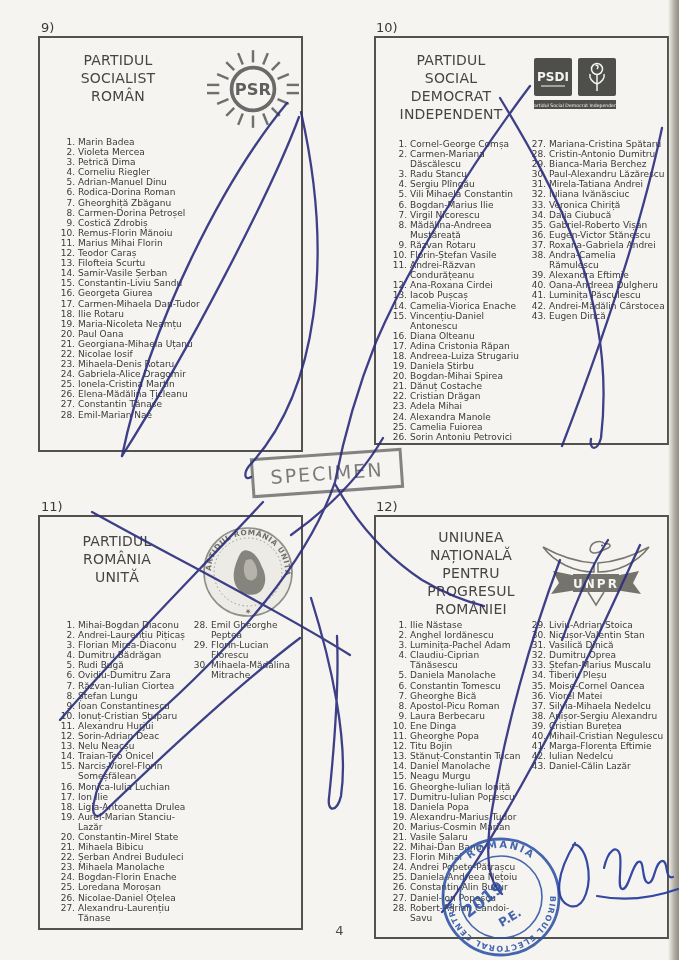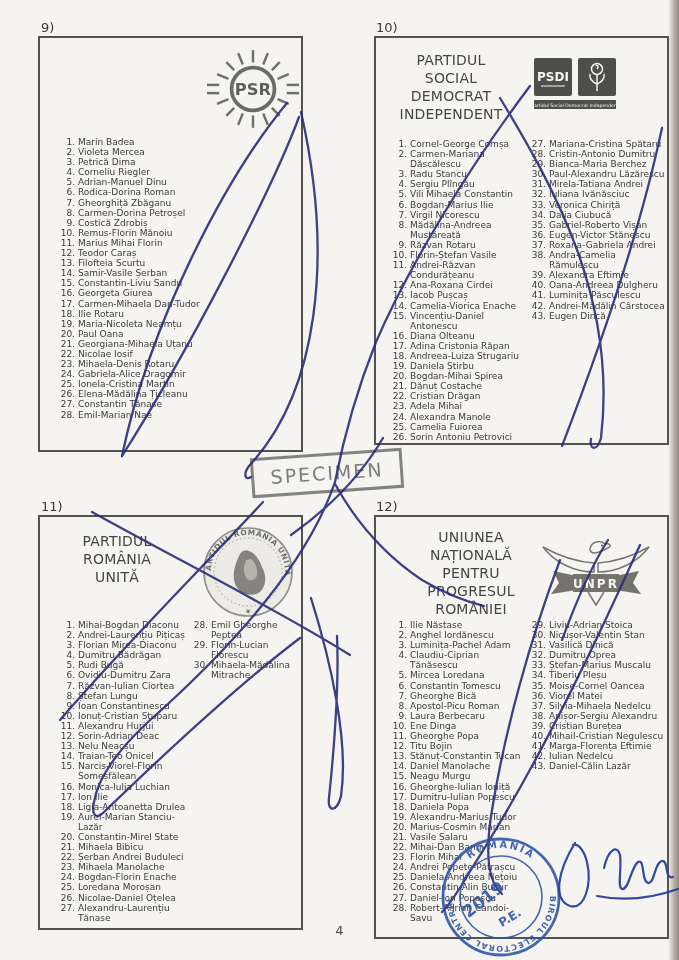--- a/index.html
+++ b/index.html
@@ -29,20 +29,21 @@
 <body>
 
 <div class="page">
 
   <div class="pos-label" style="left:41px;top:20px;">9)</div>
   <div class="pos-label" style="left:376px;top:20px;">10)</div>
   <div class="pos-label" style="left:41px;top:499px;">11)</div>
   <div class="pos-label" style="left:376px;top:499px;">12)</div>
 
   <div class="party-box" style="left:38px;top:36px;width:261px;height:412px;">
+    <div class="party-title" style="left:18px;top:14px;width:120px;">PARTIDUL SOCIALIST ROMÂN</div>
     <svg class="logo" style="left:166px;top:4px;" width="94" height="94" viewBox="0 0 92 92">
       <g stroke="#6f6f6f" stroke-width="2.4">
         <line x1="70" y1="56" x2="81" y2="60.5"></line>
           <line x1="64.4" y1="64.4" x2="72.2" y2="72.2"></line>
         <line x1="56" y1="70" x2="60.5" y2="81.1"></line>
           <line x1="46" y1="72" x2="46" y2="84"></line>
         <line x1="36" y1="70" x2="31.5" y2="81.1"></line>
           <line x1="27.6" y1="64.4" x2="19.8" y2="72.2"></line>
         <line x1="22" y1="56" x2="10.9" y2="60.5"></line>
           <line x1="22" y1="36" x2="10.9" y2="31.5"></line>
@@ -550,21 +551,21 @@
           <div class="cand">
             <span class="num">3.</span>
             <span class="nm">Luminița-Pachel Adam</span>
           </div>
           <div class="cand">
             <span class="num">4.</span>
             <span class="nm">Claudiu-Ciprian Tănăsescu</span>
           </div>
           <div class="cand">
             <span class="num">5.</span>
-            <span class="nm">Mircea Loredana</span>
+            <span class="nm">Daniela Manolache</span>
           </div>
           <div class="cand">
             <span class="num">6.</span>
             <span class="nm">Constantin Tomescu</span>
           </div>
           <div class="cand">
             <span class="num">7.</span>
             <span class="nm">Gheorghe Bică</span>
           </div>
           <div class="cand">

